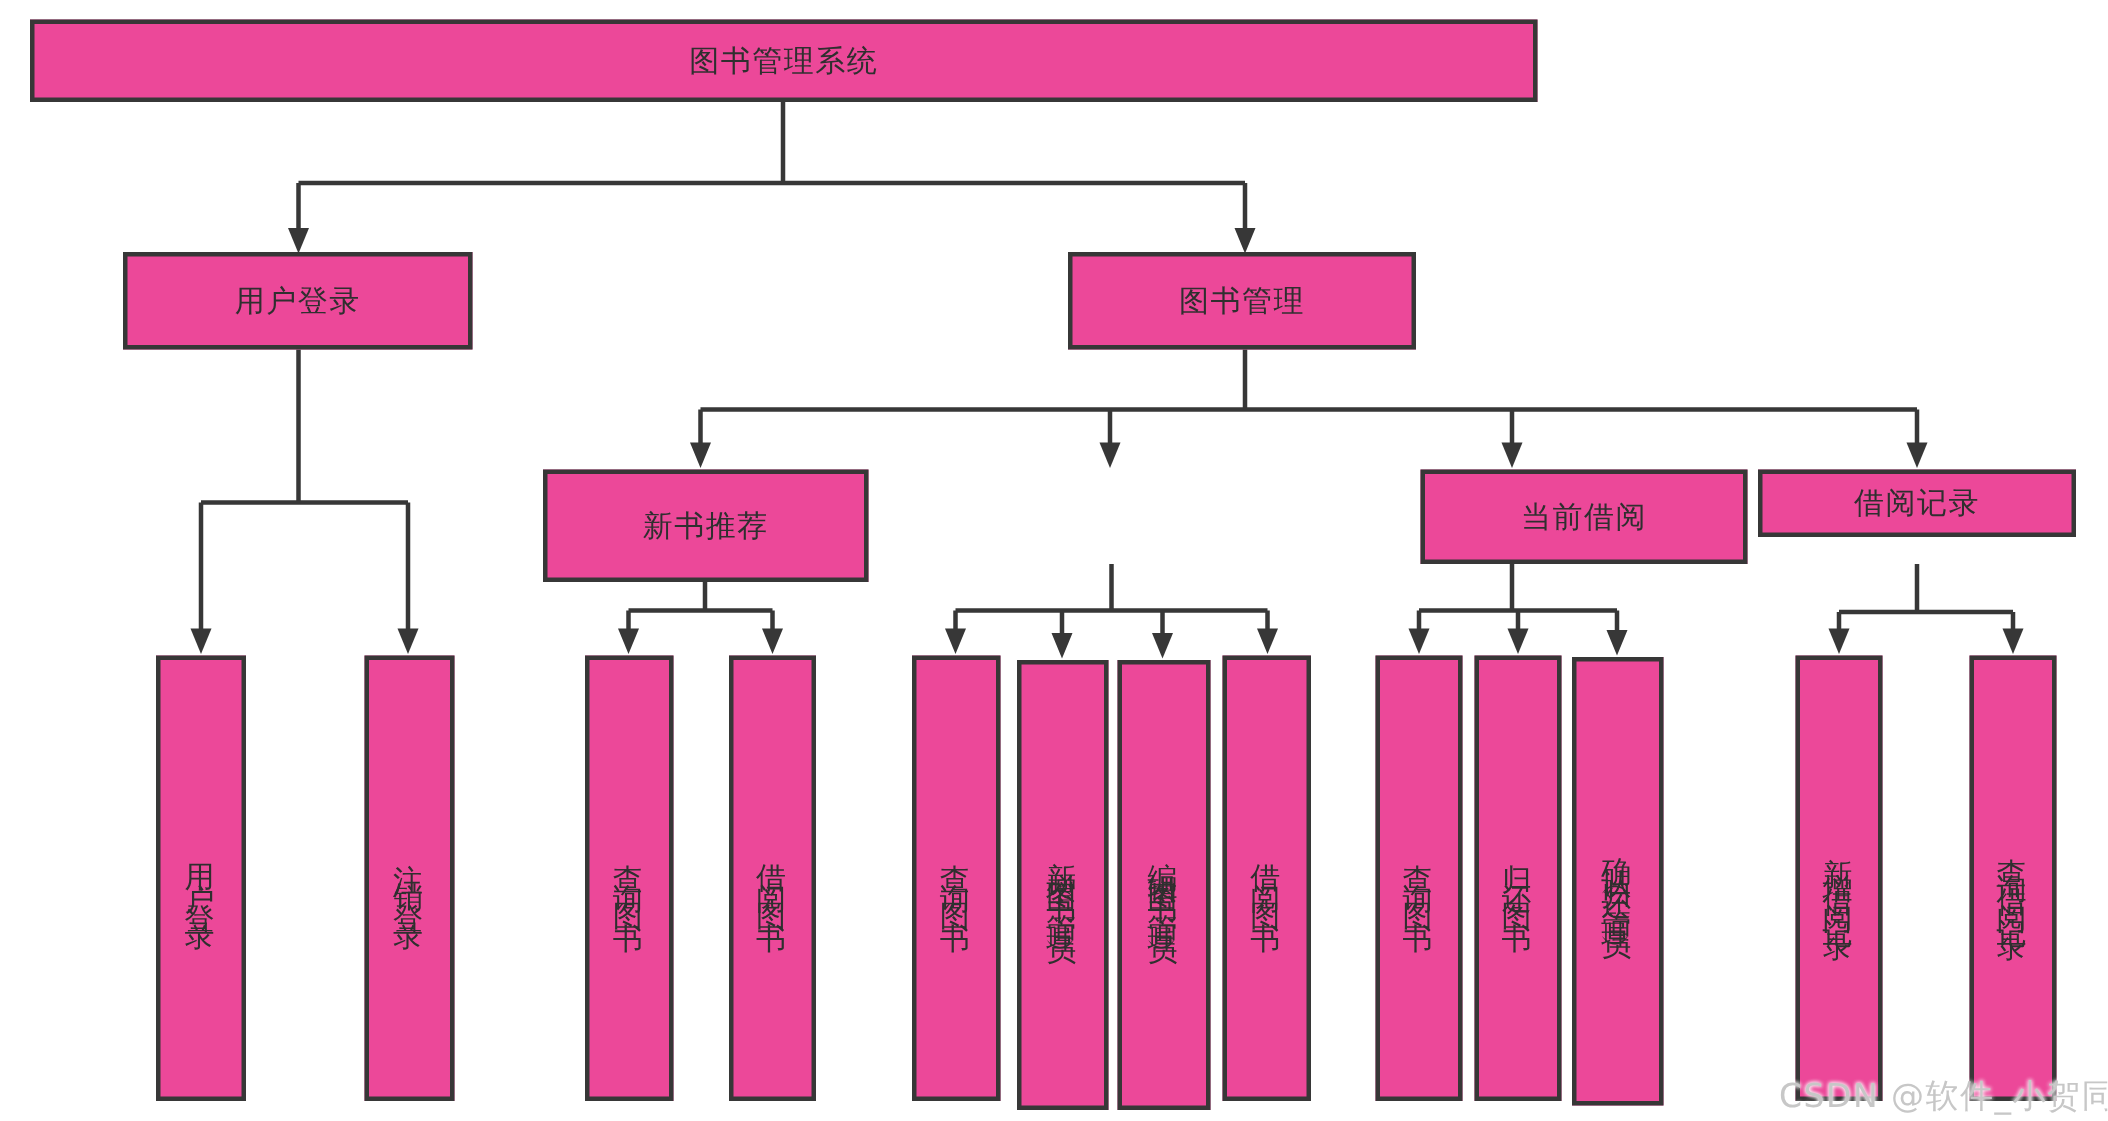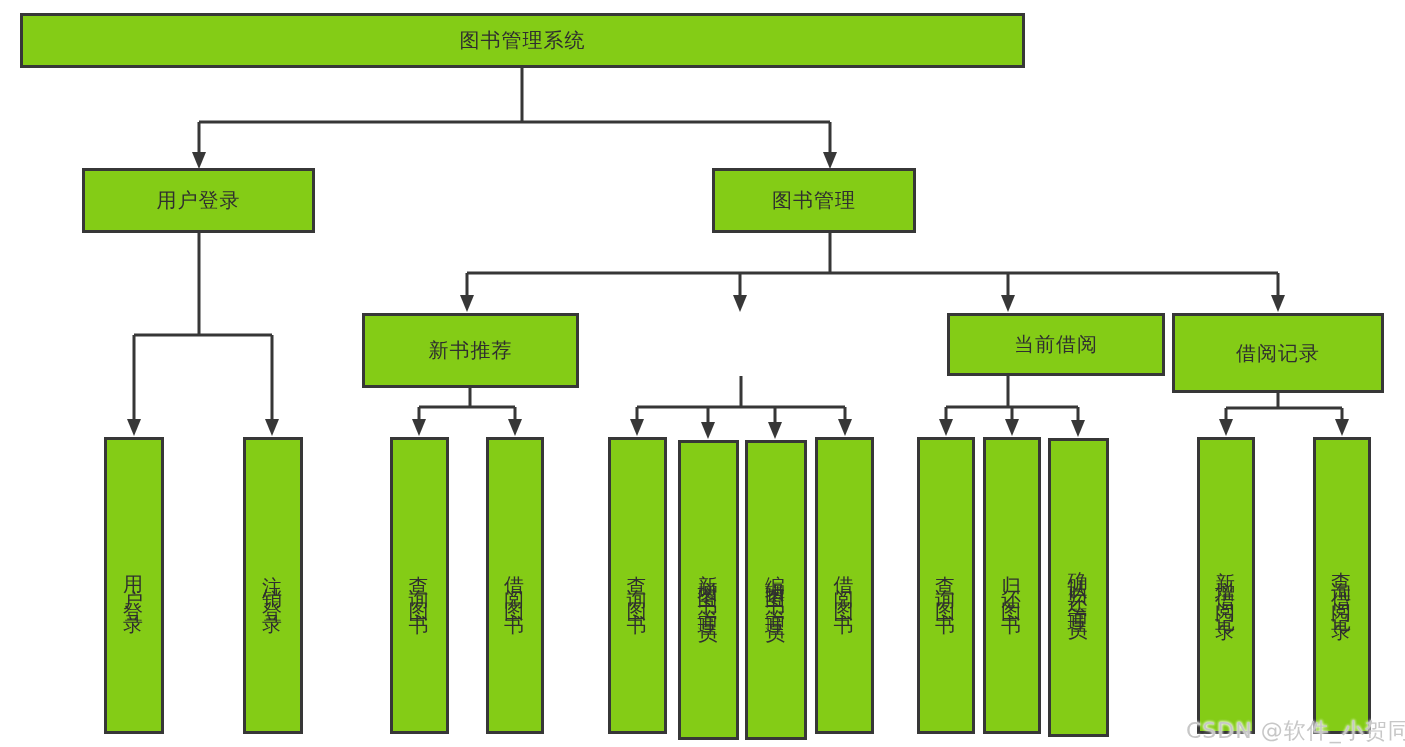--- a/index.html
+++ b/index.html
@@ -8,46 +8,46 @@
     width: 1405px;
     height: 747px;
     background: #ffffff;
     font-family: "DejaVu Sans", "Liberation Sans", sans-serif;
     color: #2f2f2f;
     overflow: hidden;
   }
   .node {
     position: absolute;
     box-sizing: border-box;
-    background: #84cc16;
+    background: #ec4899;
     border: 3px solid #373737;
     display: flex;
     align-items: center;
     justify-content: center;
     font-size: 20px;
     color: #2f2f2f;
     z-index: 2;
   }
   .node .label { letter-spacing: 1px; white-space: nowrap; }
   .leaf .label {
     writing-mode: vertical-rl;
     text-orientation: mixed;
     letter-spacing: 13px;
     white-space: nowrap;
   }
   .leaf.mid .label  { letter-spacing: 10px; }
   .leaf.long .label { letter-spacing: 7px; }
   
   .n-root        { left: 20px;   top: 13px;  width: 1005px; height: 55px; }
   .n-user-login  { left: 82px;   top: 168px; width: 233px;  height: 65px; }
-  .n-book-mgmt   { left: 712px;  top: 168px; width: 204px;  height: 65px; }
+  .n-book-mgmt   { left: 712px;  top: 168px; width: 232px;  height: 65px; }
   .n-new-book    { left: 362px;  top: 313px; width: 217px;  height: 75px; }
   .n-borrowing   { left: 632px;  top: 313px; width: 218px;  height: 63px; }
   .n-current     { left: 947px;  top: 313px; width: 218px;  height: 63px; }
-  .n-records     { left: 1172px; top: 313px; width: 212px;  height: 80px; }
+  .n-records     { left: 1172px; top: 313px; width: 212px;  height: 45px; }
   .l1  { left: 104px;  top: 437px; width: 60px; height: 297px; }
   .l2  { left: 243px;  top: 437px; width: 60px; height: 297px; }
   .l3  { left: 390px;  top: 437px; width: 59px; height: 297px; }
   .l4  { left: 486px;  top: 437px; width: 58px; height: 297px; }
   .l5  { left: 608px;  top: 437px; width: 59px; height: 297px; }
   .l6  { left: 678px;  top: 440px; width: 61px; height: 300px; }
   .l7  { left: 745px;  top: 440px; width: 62px; height: 300px; }
   .l8  { left: 815px;  top: 437px; width: 59px; height: 297px; }
   .l9  { left: 917px;  top: 437px; width: 58px; height: 297px; }
   .l10 { left: 983px;  top: 437px; width: 58px; height: 297px; }

